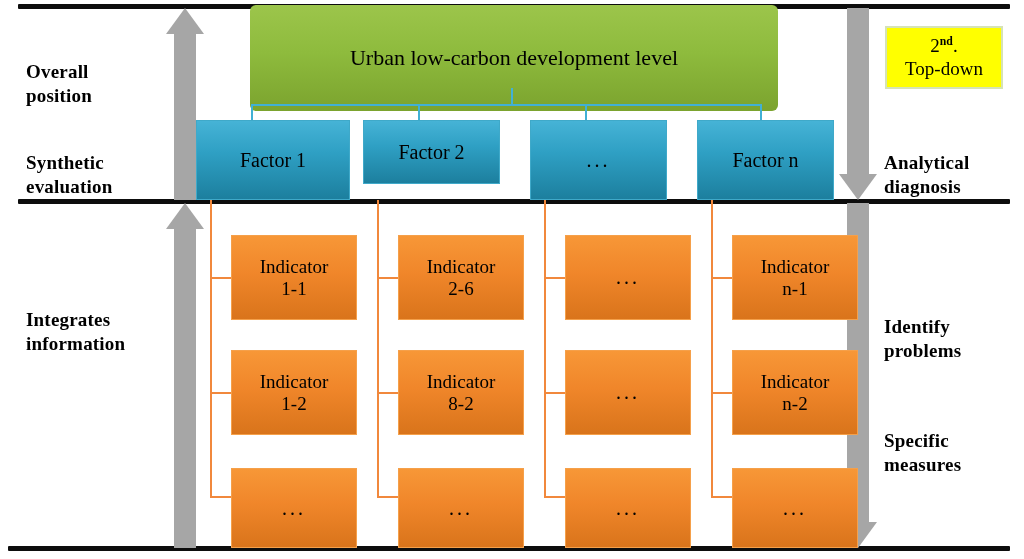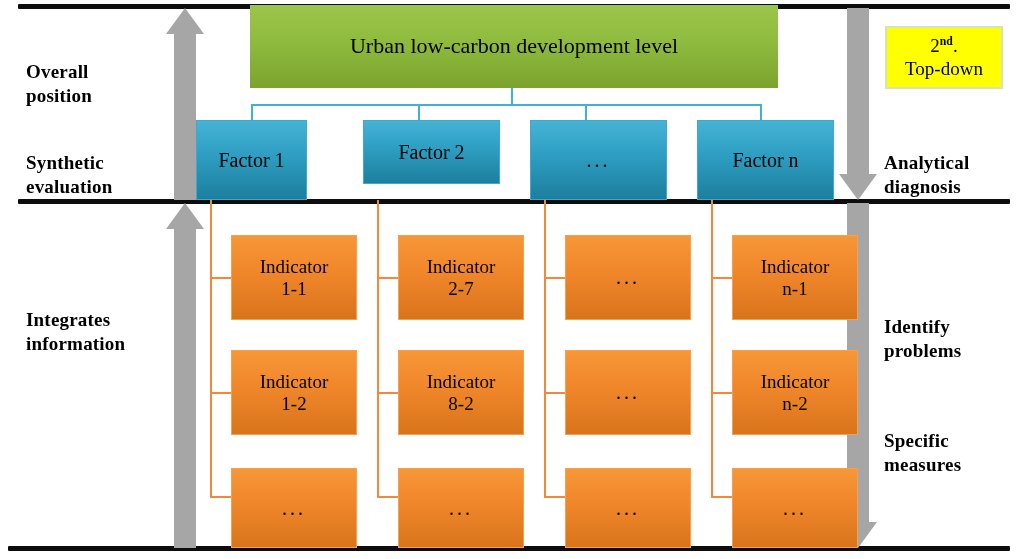--- a/index.html
+++ b/index.html
@@ -106,32 +106,32 @@
   </div>
   <div class="garrow down" style="left:839px;top:8px;width:38px;height:192px;">
     <div class="shaft"></div>
     <div class="head"></div>
   </div>
   <div class="garrow down" style="left:839px;top:203px;width:38px;height:345px;">
     <div class="shaft"></div>
     <div class="head"></div>
   </div>
 
-  <div class="box green" style="left:250px;top:5px;width:528px;height:83px;">
+  <div class="box green" style="left:250px;top:5px;width:528px;height:106px;border-radius:6px;">
     <span>Urban low-carbon development level</span>
   </div>
 
   <div class="cline" style="left:511px;top:88px;width:2px;height:17px;"></div>
   <div class="cline" style="left:251px;top:104px;width:511px;height:2px;"></div>
   <div class="cline" style="left:251px;top:104px;width:2px;height:17px;"></div>
   <div class="cline" style="left:418px;top:104px;width:2px;height:17px;"></div>
   <div class="cline" style="left:585px;top:104px;width:2px;height:17px;"></div>
   <div class="cline" style="left:760px;top:104px;width:2px;height:17px;"></div>
 
-  <div class="box blue" style="left:196px;top:120px;width:111px;height:80px;">
+  <div class="box blue" style="left:196px;top:120px;width:154px;height:80px;">
     <span>Factor 1</span>
   </div>
   <div class="box blue" style="left:363px;top:120px;width:137px;height:64px;">
     <span>Factor 2</span>
   </div>
   <div class="box blue" style="left:530px;top:120px;width:137px;height:80px;">
     <span class="dots">...</span>
   </div>
   <div class="box blue" style="left:697px;top:120px;width:137px;height:80px;">
     <span>Factor n</span>
@@ -169,21 +169,21 @@
       <div>1-2</div>
     </div>
   </div>
   <div class="box orange" style="left:231px;top:468px;width:126px;height:80px;">
     <span class="dots">...</span>
   </div>
 
   <div class="box orange" style="left:398px;top:235px;width:126px;height:85px;">
     <div>
       <div>Indicator</div>
-      <div>2-7</div>
+      <div>2-6</div>
     </div>
   </div>
   <div class="box orange" style="left:398px;top:350px;width:126px;height:85px;">
     <div>
       <div>Indicator</div>
       <div>8-2</div>
     </div>
   </div>
   <div class="box orange" style="left:398px;top:468px;width:126px;height:80px;">
     <span class="dots">...</span>

